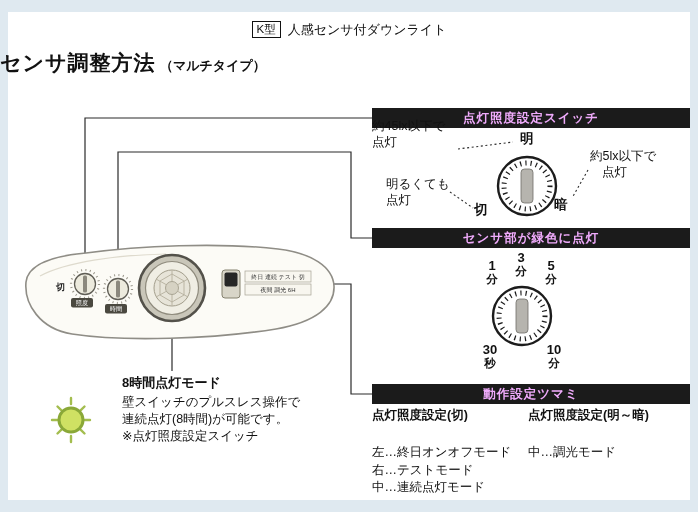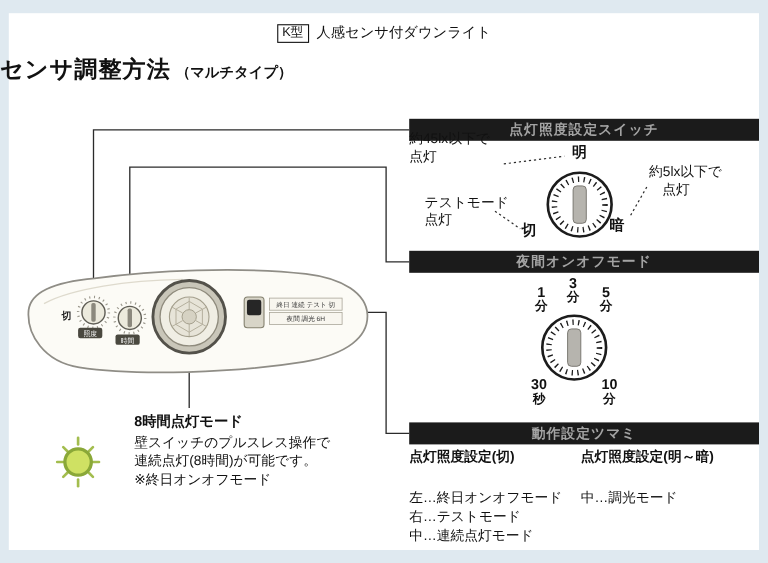--- a/index.html
+++ b/index.html
@@ -5,21 +5,21 @@
   *{margin:0;padding:0;box-sizing:border-box}
   html,body{width:698px;height:512px;overflow:hidden}
   body{font-family:"Liberation Sans","DejaVu Sans",sans-serif;background:#dfe9f0;color:#111}
   .canvas{position:absolute;left:0;top:0;width:698px;height:512px}
   .sheet{position:absolute;left:8px;top:12px;width:682px;height:488px;background:#ffffff}
   .hdr{position:absolute;left:0;right:0;top:21px;text-align:center;font-size:13px;font-weight:normal}
   .badge{display:inline-block;border:1.5px solid #111;padding:0 4px;font-size:11.5px;line-height:15px;margin-right:7px;vertical-align:1px}
   .title-row{position:absolute;left:0;right:0;top:49px;text-align:left}
   .title{font-size:21px;font-weight:bold;letter-spacing:1px}
   .title-sfx{font-size:13px;font-weight:bold}
-  .bar{position:absolute;left:372px;width:318px;height:20px;background:#1b1b1b;color:#a3a3a3;
+  .bar{position:absolute;left:372px;width:318px;height:20px;background:#1b1b1b;color:#f0abfc;
        font-size:12.5px;font-weight:bold;text-align:center;line-height:20px;letter-spacing:1px}
   .ann{position:absolute;font-size:12.5px;line-height:16px;white-space:nowrap}
   .dlab{position:absolute;font-size:13.5px;font-weight:bold}
   .tstack{position:absolute;width:22px;text-align:center;font-weight:bold}
   .tstack .n{font-size:13px;line-height:13px}
   .tstack .u{font-size:11.5px;line-height:14px}
   .opcol{position:absolute;width:158px;font-size:12.5px;white-space:nowrap}
   .opcol .oph{font-weight:bold;margin-bottom:20px}
   .opcol .opi{line-height:17.5px}
   .note{position:absolute;left:122px;top:374px;font-size:12.5px;line-height:17px;white-space:nowrap}
@@ -99,39 +99,39 @@
     <text x="272" y="68.2" font-size="6" fill="#333" text-anchor="middle">夜間 調光 6H</text>
   </svg>
 
   <div class="bar" style="top:108px">点灯照度設定スイッチ</div>
 
   <div class="ann" style="left:372px;top:118px">
     <div>約45lx以下で</div>
     <div>点灯</div>
   </div>
   <div class="ann" style="left:386px;top:176px">
-    <div>テストモード</div>
+    <div>明るくても</div>
     <div>点灯</div>
   </div>
   <div class="ann" style="left:590px;top:148px">
     <div>約5lx以下で</div>
     <div style="margin-left:12px">点灯</div>
   </div>
 
   <div class="dlab" style="left:520px;top:130px">明</div>
   <div class="dlab" style="left:554px;top:196px">暗</div>
   <div class="dlab" style="left:474px;top:201px">切</div>
 
   <svg style="left:492px;top:151px" width="70" height="70" viewBox="0 0 70 70">
     <circle cx="35" cy="35" r="29" fill="#ffffff" stroke="#1c1c1c" stroke-width="2.4"></circle>
     <circle cx="35" cy="35" r="23" fill="none" stroke="#1c1c1c" stroke-width="5" stroke-dasharray="1.2 4.1"></circle>
     <rect x="29" y="18" width="12" height="34" rx="3.5" fill="#b6b4ae" stroke="#6f6d67" stroke-width="0.8"></rect>
   </svg>
 
-  <div class="bar" style="top:228px">夜間オンオフモード</div>
+  <div class="bar" style="top:228px">センサ部が緑色に点灯</div>
 
   <div class="tstack" style="left:481px;top:259px">
     <div class="n">1</div>
     <div class="u">分</div>
   </div>
   <div class="tstack" style="left:510px;top:251px">
     <div class="n">3</div>
     <div class="u">分</div>
   </div>
   <div class="tstack" style="left:540px;top:259px">
@@ -177,15 +177,15 @@
       <line x1="11.5" y1="37.5" x2="15.7" y2="33.3"></line>
       <line x1="34.3" y1="14.7" x2="38.5" y2="10.5"></line>
     </g>
     <circle cx="25" cy="24" r="12" fill="#cfe163" stroke="#8aa838" stroke-width="3"></circle>
   </svg>
 
   <div class="note">
     <div class="nh">8時間点灯モード</div>
     <div>壁スイッチのプルスレス操作で</div>
     <div>連続点灯(8時間)が可能です。</div>
-    <div>※終日オンオフモード</div>
+    <div>※点灯照度設定スイッチ</div>
   </div>
 </div>
 
 </body></html>

